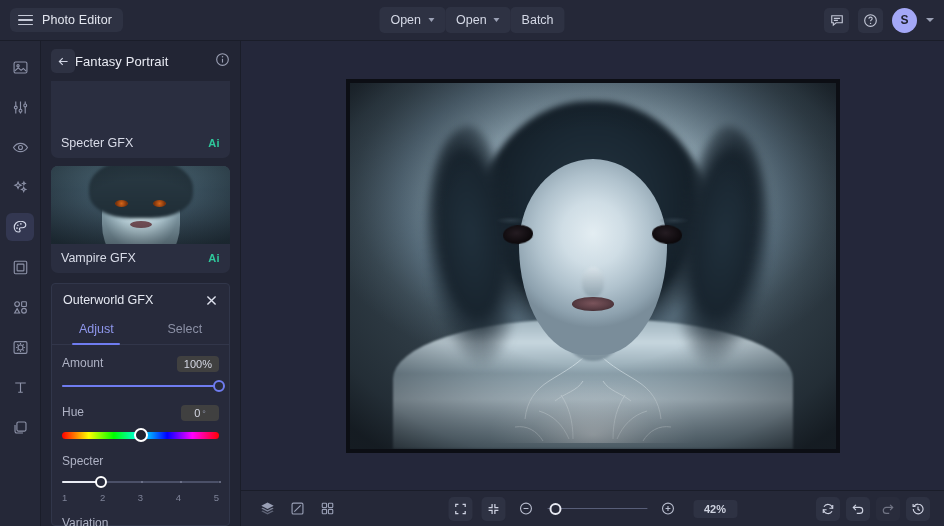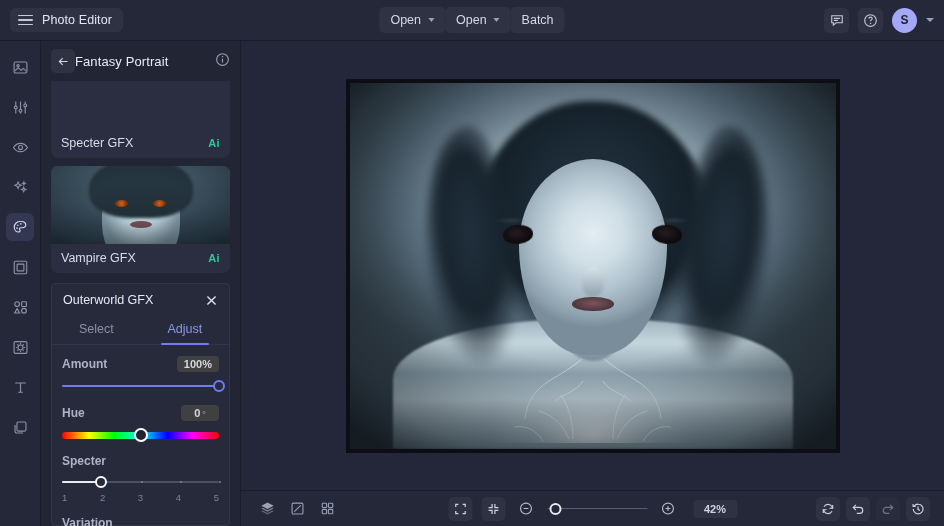--- a/index.html
+++ b/index.html
@@ -113,21 +113,21 @@
     flex:1; text-align:center; font-size:12.5px; color:#8b90a5;
     padding:6px 0 8px 0; cursor:pointer; position:relative;
   }
   .tab.active { color:#8f97ec; }
   .tab.active:after {
     content:""; position:absolute; left:50%; transform:translateX(-50%);
     bottom:-1px; width:48px; height:2px; background:#6f7cf0; border-radius:2px;
   }
   .ctrls { padding:11px 10px 0 10px; }
   .ctrl { margin-bottom:13px; }
-  .ctrl-top { display:flex; align-items:center; margin-bottom:8px;font-weight:bold; }
+  .ctrl-top { display:flex; margin-bottom:8px; }
   .ctrl-label { font-size:12px; color:#aeb2c4; flex:1; }
   .ctrl-val {
     font-size:11px; color:#d5d8e4; background:#404040;
     border-radius:4px; padding:2px 7px; min-width:38px; text-align:center;
   }
   .ctrl-val .deg { color:#8b90a5; font-size:9px; margin-left:2px; }
 
   .track-wrap { position:relative; height:12px; }
   .track { position:absolute; top:5px; left:0; right:0; height:2px; background:#4b5068; border-radius:2px; }
   .track-fill { position:absolute; top:5px; left:0; height:2px; background:#6f7cf0; border-radius:2px; }
@@ -421,22 +421,22 @@
         <div class="eff-head">
           <span class="eff-title">Outerworld GFX</span>
           <span class="x-btn">
             <svg width="13" height="13" viewBox="0 0 14 14" fill="none" stroke="#dfe2ee" stroke-width="1.5">
               <path d="M2.6 2.6l8.8 8.8M11.4 2.6l-8.8 8.8"></path>
             </svg>
           </span>
         </div>
 
         <div class="tabs">
+          <div class="tab active">Adjust</div>
           <div class="tab">Select</div>
-          <div class="tab active">Adjust</div>
         </div>
 
         <div class="ctrls">
 
           <div class="ctrl">
             <div class="ctrl-top">
               <span class="ctrl-label">Amount</span>
               <span class="ctrl-val">100%</span>
             </div>
             <div class="track-wrap">

